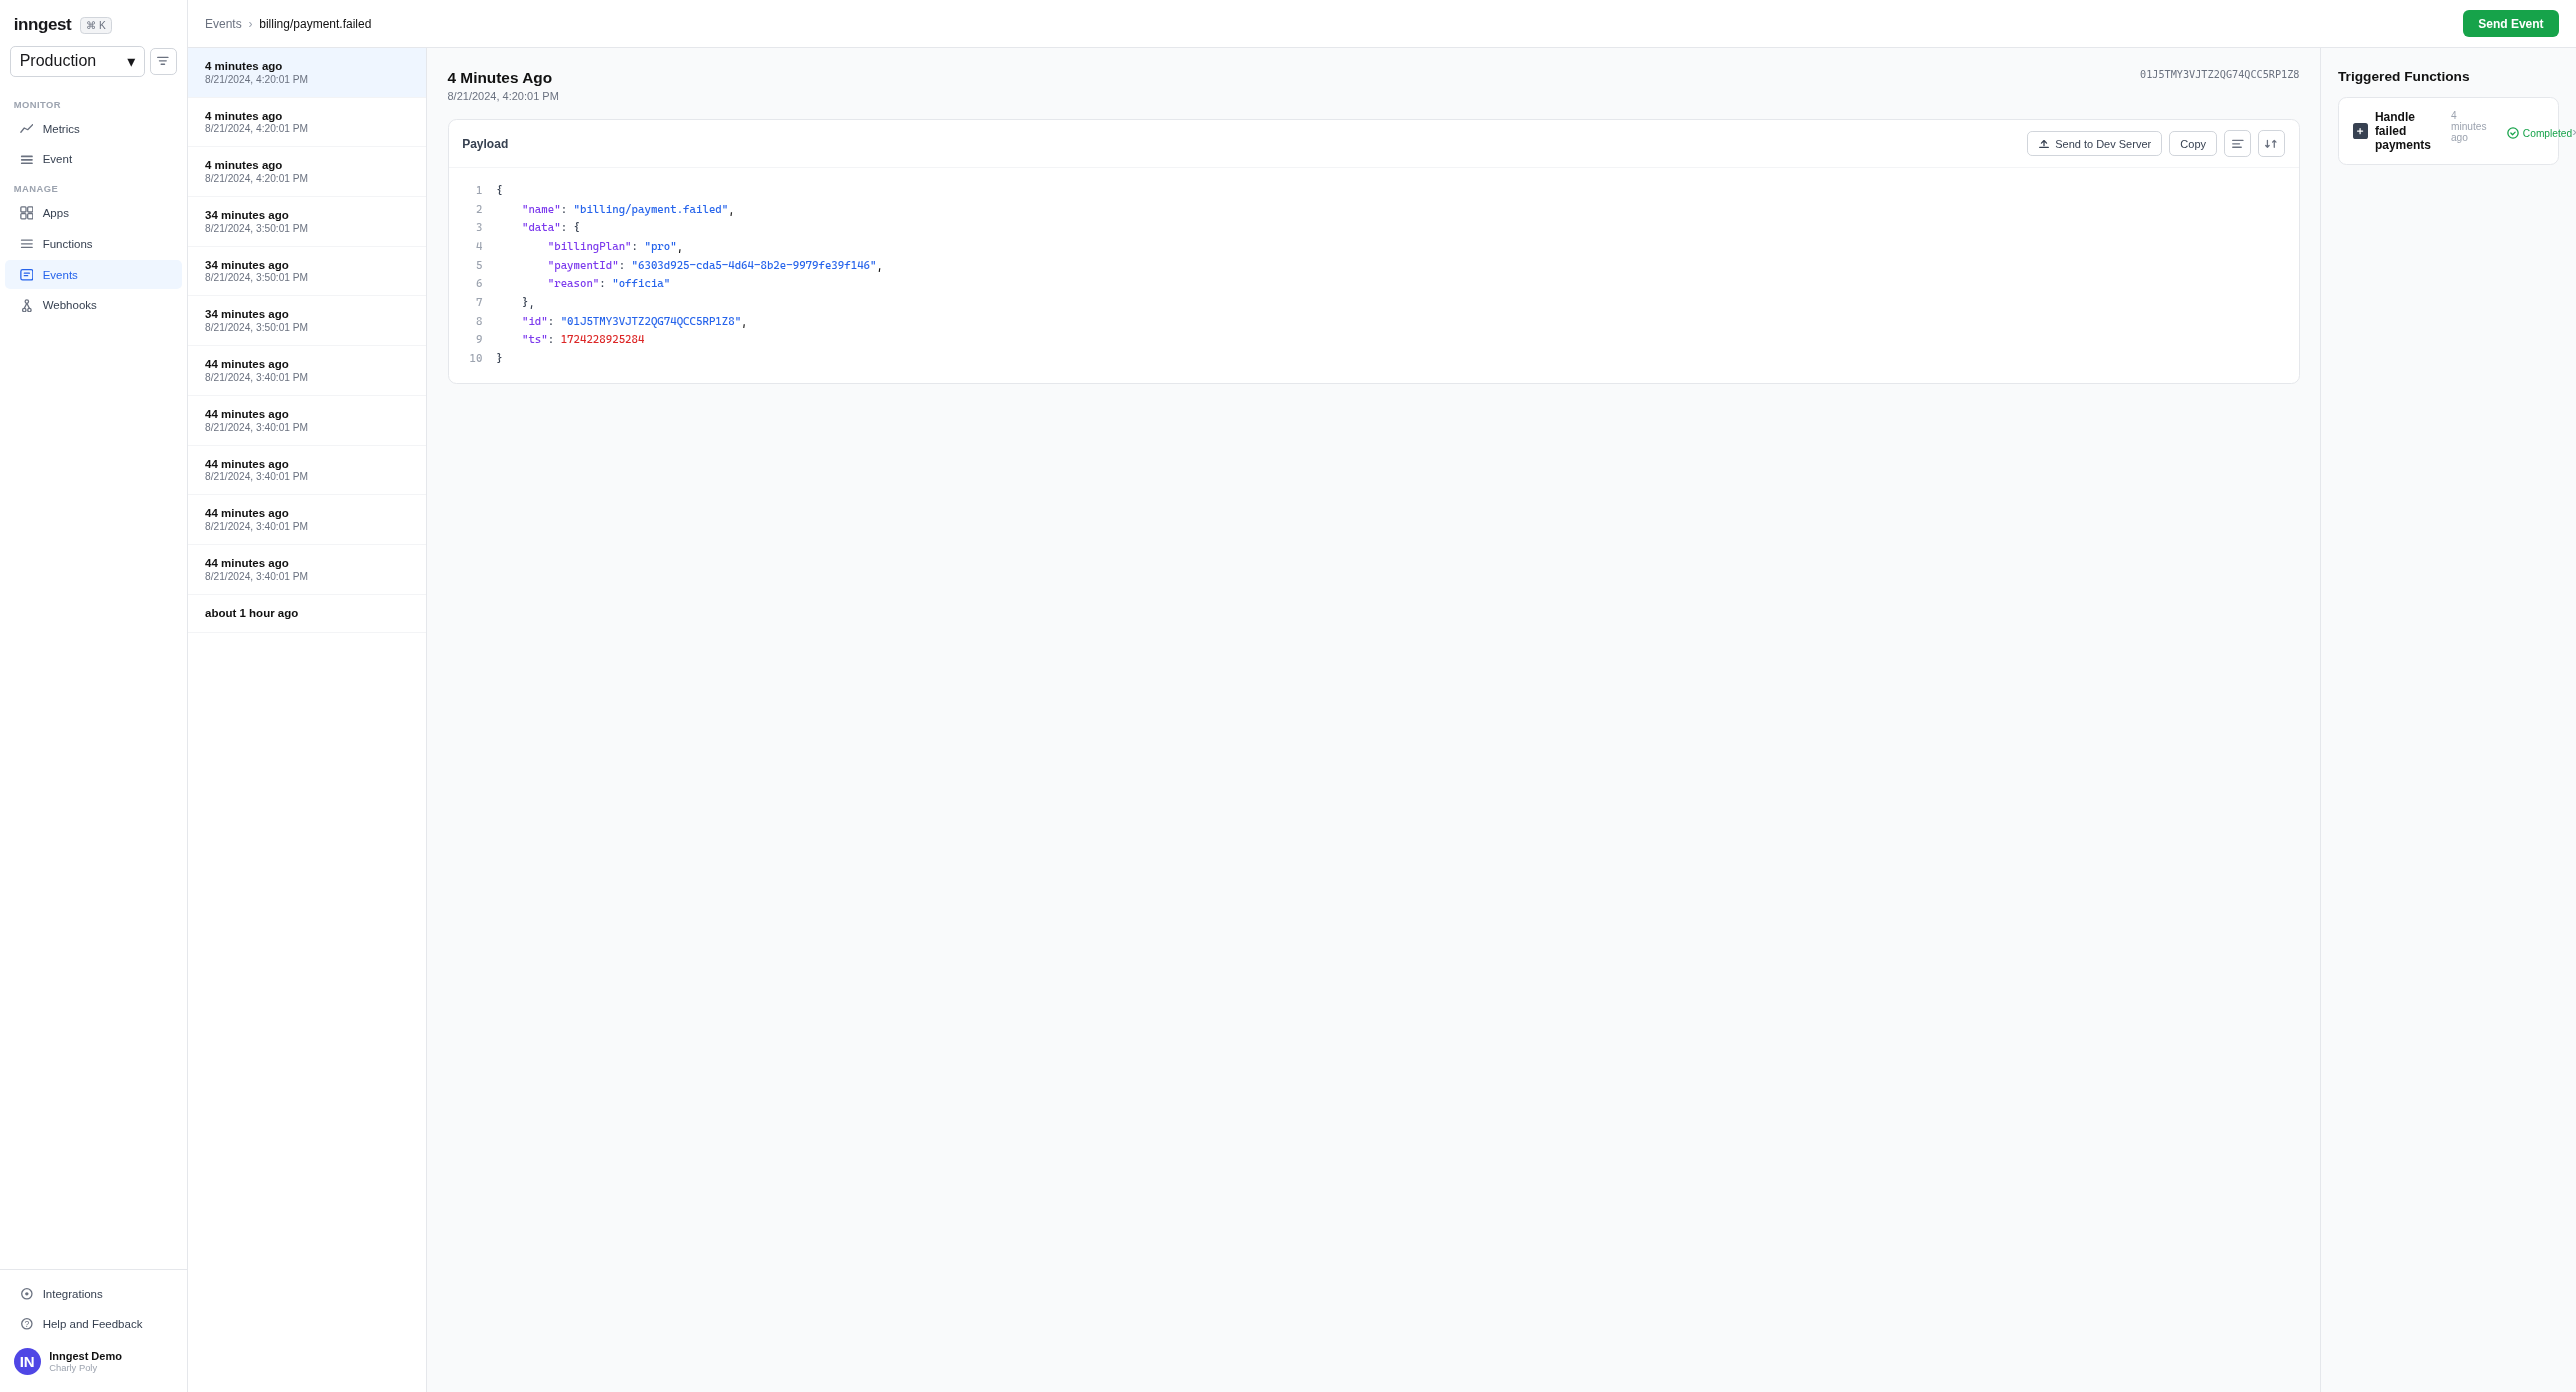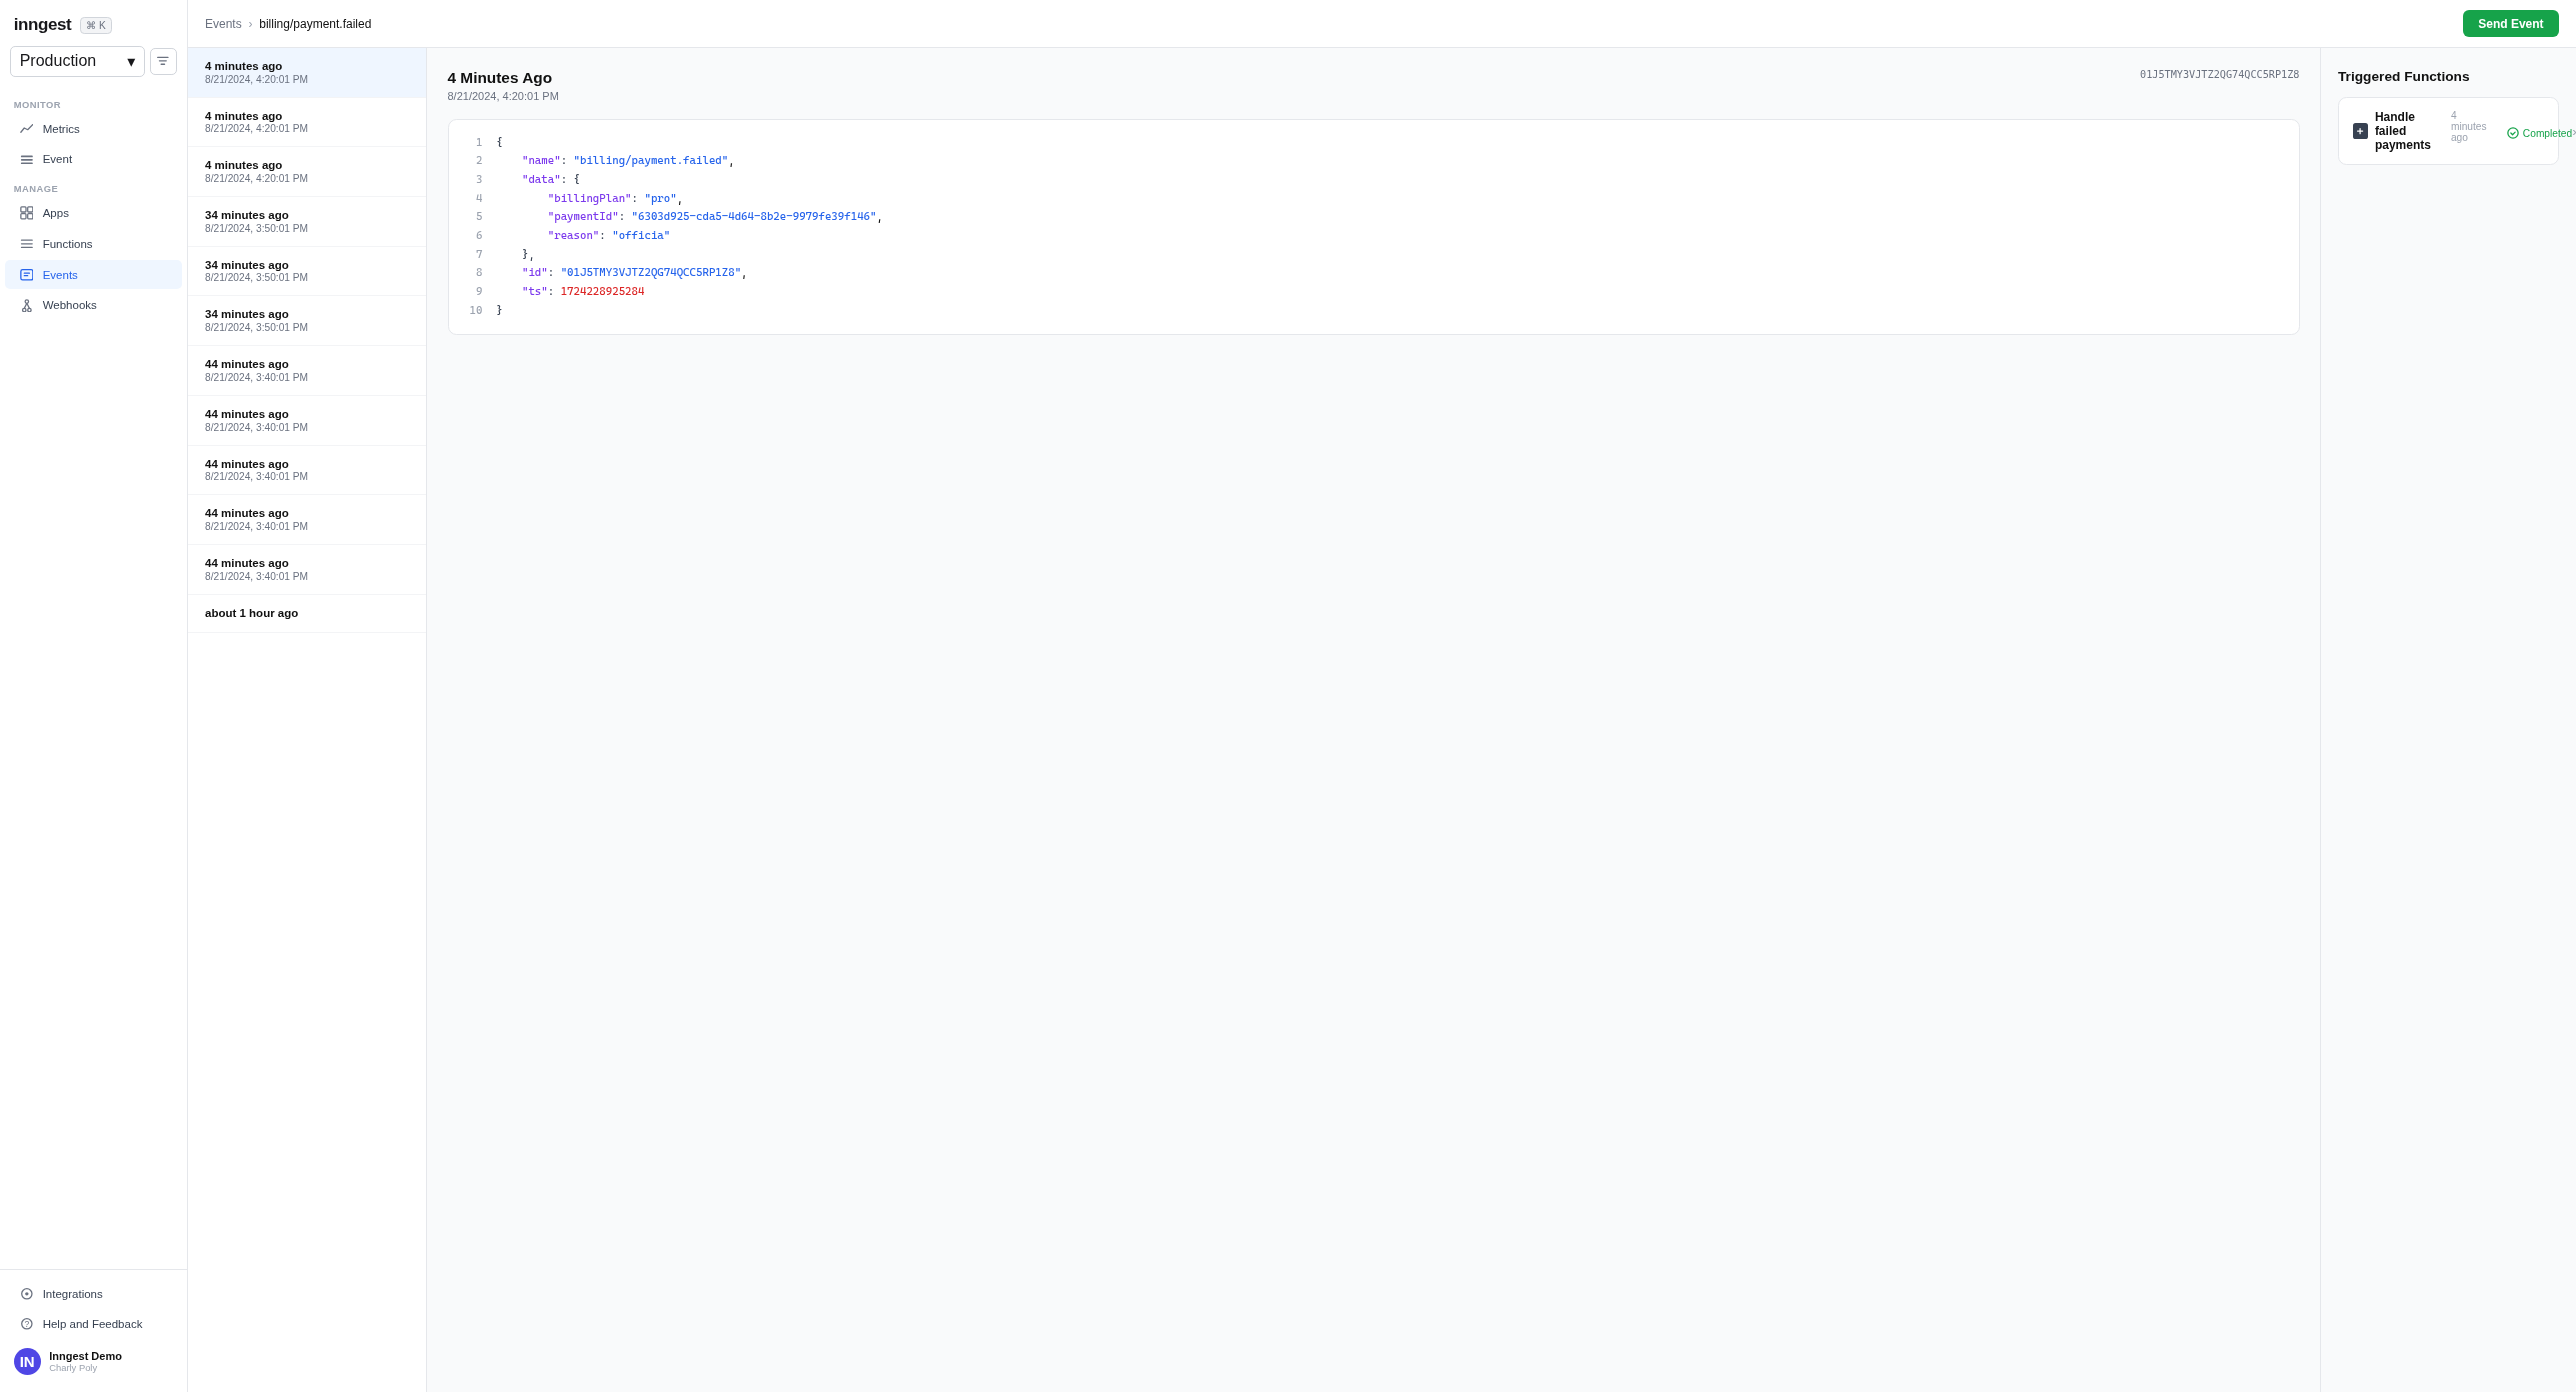--- a/index.html
+++ b/index.html
@@ -486,20 +486,43 @@
     <div class="event-detail">
       <div class="event-detail-header">
         <div>
           <div class="event-detail-title">4 Minutes Ago</div>
           <div class="event-detail-date">8/21/2024, 4:20:01 PM</div>
         </div>
         <div class="event-id-badge">01J5TMY3VJTZ2QG74QCC5RP1Z8</div>
       </div>
 
       <div class="payload-card">
+        <div class="payload-header">
+          <span class="payload-label">Payload</span>
+          <div class="payload-actions">
+            <button class="payload-btn">
+              <svg width="12" height="12" viewBox="0 0 14 14" fill="none">
+                <path d="M7 9V3M4 6l3-3 3 3" stroke="#374151" stroke-width="1.5" stroke-linecap="round" stroke-linejoin="round"></path>
+                <path d="M2 11h10" stroke="#374151" stroke-width="1.5" stroke-linecap="round"></path>
+              </svg>
+              <span>Send to Dev Server</span>
+            </button>
+            <button class="payload-btn">Copy</button>
+            <div class="icon-btn">
+              <svg width="13.7" height="13.7" viewBox="0 0 16 16" fill="none">
+                <path d="M2 4h12M2 8h8M2 12h10" stroke="#6b7280" stroke-width="1.5" stroke-linecap="round"></path>
+              </svg>
+            </div>
+            <div class="icon-btn">
+              <svg width="13.7" height="13.7" viewBox="0 0 16 16" fill="none">
+                <path d="M4 4v8M4 12l-2-2M4 12l2-2M12 4v8M12 4l-2 2M12 4l2 2" stroke="#6b7280" stroke-width="1.5" stroke-linecap="round" stroke-linejoin="round"></path>
+              </svg>
+            </div>
+          </div>
+        </div>
 
         <div class="payload-code">
           <div class="line">
             <span class="line-num">1</span>
             <span class="json-brace">{</span>
           </div>
           <div class="line">
             <span class="line-num">2</span>
             <span>&nbsp;&nbsp;&nbsp;&nbsp;<span class="json-key">"name"</span><span class="json-colon">: </span><span class="json-string">"billing/payment.failed"</span>,</span>
           </div>

